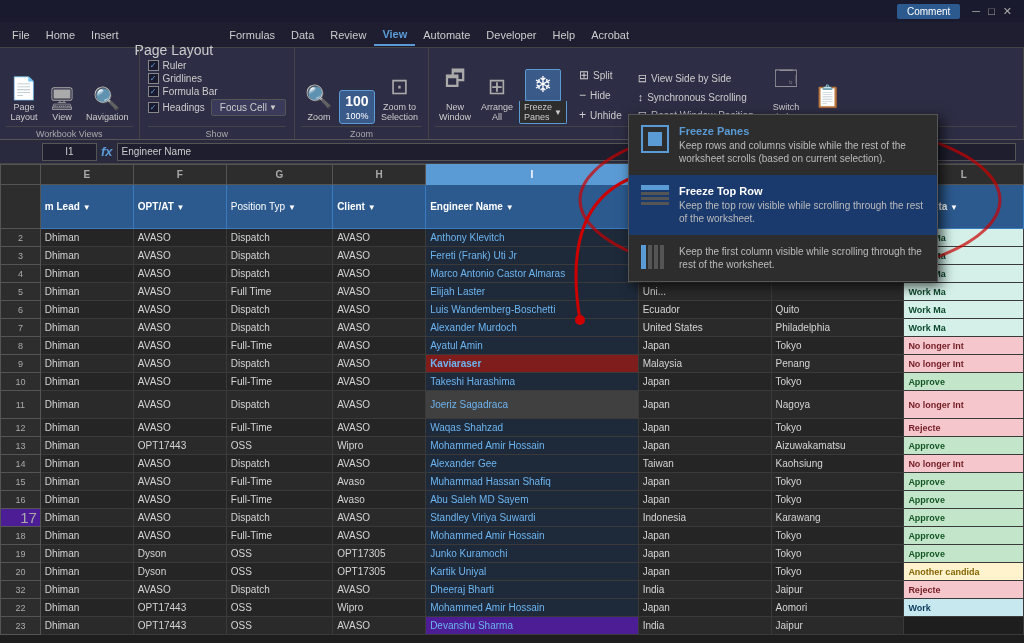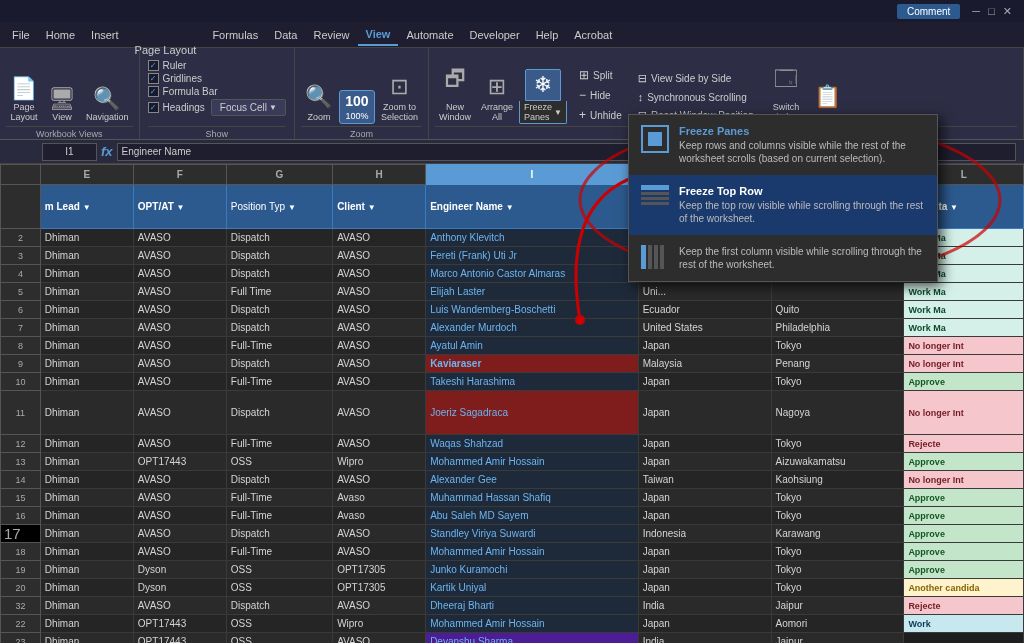--- a/index.html
+++ b/index.html
@@ -44,21 +44,21 @@
     <span style="background:#2c5a8f; color:white; padding:2px 10px; border-radius:2px; font-size:10px; cursor:pointer; margin-right:8px;">Comment</span>
     <span style="cursor:pointer; margin:0 4px; color:#aaa;">─</span>
     <span style="cursor:pointer; margin:0 4px; color:#aaa;">□</span>
     <span style="cursor:pointer; margin:0 4px; color:#aaa;">✕</span>
   </div>
 
   <div class="ribbon-tabs" style="height:26px; background:#1e1e30; border-bottom:1px solid #444;">
     <span style="padding:4px 8px; font-size:11px; color:#ccc; cursor:pointer;">File</span>
     <span style="padding:4px 8px; font-size:11px; color:#ccc; cursor:pointer;">Home</span>
     <span style="padding:4px 8px; font-size:11px; color:#ccc; cursor:pointer;">Insert</span>
-    <span style="padding:4px 8px; font-size:11px; color:#ccc; cursor:pointer;margin-top:30px;">Page Layout</span>
+    <span style="padding:4px 8px; font-size:14px; color:#ccc; cursor:pointer;margin-top:30px;">Page Layout</span>
     <span style="padding:4px 8px; font-size:11px; color:#ccc; cursor:pointer;">Formulas</span>
     <span style="padding:4px 8px; font-size:11px; color:#ccc; cursor:pointer;">Data</span>
     <span style="padding:4px 8px; font-size:11px; color:#ccc; cursor:pointer;">Review</span>
     <span style="padding:4px 8px; font-size:11px; color:#5b9bd5; cursor:pointer; border-bottom:2px solid #5b9bd5; font-weight:bold;">View</span>
     <span style="padding:4px 8px; font-size:11px; color:#ccc; cursor:pointer;">Automate</span>
     <span style="padding:4px 8px; font-size:11px; color:#ccc; cursor:pointer;">Developer</span>
     <span style="padding:4px 8px; font-size:11px; color:#ccc; cursor:pointer;">Help</span>
     <span style="padding:4px 8px; font-size:11px; color:#ccc; cursor:pointer;">Acrobat</span>
   </div>
 
@@ -322,21 +322,21 @@
             <td style="border: 1px solid rgb(58, 58, 58); padding: 1px 4px; white-space: nowrap; overflow: hidden; color: rgb(212, 212, 212); background: rgb(37, 37, 37);">Japan</td>
             <td style="border: 1px solid rgb(58, 58, 58); padding: 1px 4px; white-space: nowrap; overflow: hidden; color: rgb(212, 212, 212); background: rgb(37, 37, 37);">Tokyo</td>
             <td style="border: 1px solid rgb(58, 58, 58); padding: 1px 4px; white-space: nowrap; overflow: hidden; background: rgb(195, 230, 203); color: rgb(21, 87, 36); font-weight: bold; font-size: 9px;">Approve</td>
           </tr>
           <tr>
             <td style="background: rgb(45, 45, 45); color: rgb(170, 170, 170); text-align: center; font-size: 9px; border: 1px solid rgb(85, 85, 85); min-width: 30px;">11</td>
             <td style="border: 1px solid rgb(58, 58, 58); padding: 1px 4px; white-space: nowrap; overflow: hidden; color: rgb(212, 212, 212); background: rgb(42, 42, 42);">Dhiman</td>
             <td style="border: 1px solid rgb(58, 58, 58); padding: 1px 4px; white-space: nowrap; overflow: hidden; color: rgb(212, 212, 212); background: rgb(42, 42, 42);">AVASO</td>
             <td style="border: 1px solid rgb(58, 58, 58); padding: 1px 4px; white-space: nowrap; overflow: hidden; color: rgb(212, 212, 212); background: rgb(42, 42, 42);">Dispatch</td>
             <td style="border: 1px solid rgb(58, 58, 58); padding: 1px 4px; white-space: nowrap; overflow: hidden; color: rgb(212, 212, 212); background: rgb(42, 42, 42);">AVASO</td>
-            <td style="border: 1px solid rgb(58, 58, 58); padding: 16px 4px; white-space: nowrap; overflow: hidden; background: #7f1d1d; color: rgb(108, 180, 240);">Joeriz Sagadraca</td>
+            <td style="border: 1px solid rgb(58, 58, 58); padding: 8px 4px; white-space: nowrap; overflow: hidden; background: #404040; color: rgb(108, 180, 240);">Joeriz Sagadraca</td>
             <td style="border: 1px solid rgb(58, 58, 58); padding: 1px 4px; white-space: nowrap; overflow: hidden; color: rgb(212, 212, 212); background: rgb(42, 42, 42);">Japan</td>
             <td style="border: 1px solid rgb(58, 58, 58); padding: 1px 4px; white-space: nowrap; overflow: hidden; color: rgb(212, 212, 212); background: rgb(42, 42, 42);">Nagoya</td>
             <td style="border: 1px solid rgb(58, 58, 58); padding: 1px 4px; white-space: nowrap; overflow: hidden; background: rgb(245, 198, 203); color: rgb(114, 28, 36); font-weight: bold; font-size: 9px;">No longer Int</td>
           </tr>
           <tr>
             <td style="background: rgb(45, 45, 45); color: rgb(170, 170, 170); text-align: center; font-size: 9px; border: 1px solid rgb(85, 85, 85); min-width: 30px;">12</td>
             <td style="border: 1px solid rgb(58, 58, 58); padding: 1px 4px; white-space: nowrap; overflow: hidden; color: rgb(212, 212, 212); background: rgb(37, 37, 37);">Dhiman</td>
             <td style="border: 1px solid rgb(58, 58, 58); padding: 1px 4px; white-space: nowrap; overflow: hidden; color: rgb(212, 212, 212); background: rgb(37, 37, 37);">AVASO</td>
             <td style="border: 1px solid rgb(58, 58, 58); padding: 1px 4px; white-space: nowrap; overflow: hidden; color: rgb(212, 212, 212); background: rgb(37, 37, 37);">Full-Time</td>
             <td style="border: 1px solid rgb(58, 58, 58); padding: 1px 4px; white-space: nowrap; overflow: hidden; color: rgb(212, 212, 212); background: rgb(37, 37, 37);">AVASO</td>
@@ -383,21 +383,21 @@
             <td style="border: 1px solid rgb(58, 58, 58); padding: 1px 4px; white-space: nowrap; overflow: hidden; color: rgb(212, 212, 212); background: rgb(37, 37, 37);">Dhiman</td>
             <td style="border: 1px solid rgb(58, 58, 58); padding: 1px 4px; white-space: nowrap; overflow: hidden; color: rgb(212, 212, 212); background: rgb(37, 37, 37);">AVASO</td>
             <td style="border: 1px solid rgb(58, 58, 58); padding: 1px 4px; white-space: nowrap; overflow: hidden; color: rgb(212, 212, 212); background: rgb(37, 37, 37);">Full-Time</td>
             <td style="border: 1px solid rgb(58, 58, 58); padding: 1px 4px; white-space: nowrap; overflow: hidden; color: rgb(212, 212, 212); background: rgb(37, 37, 37);">Avaso</td>
             <td style="border: 1px solid rgb(58, 58, 58); padding: 1px 4px; white-space: nowrap; overflow: hidden; background: rgb(30, 42, 58); color: rgb(108, 180, 240);">Abu Saleh MD Sayem</td>
             <td style="border: 1px solid rgb(58, 58, 58); padding: 1px 4px; white-space: nowrap; overflow: hidden; color: rgb(212, 212, 212); background: rgb(37, 37, 37);">Japan</td>
             <td style="border: 1px solid rgb(58, 58, 58); padding: 1px 4px; white-space: nowrap; overflow: hidden; color: rgb(212, 212, 212); background: rgb(37, 37, 37);">Tokyo</td>
             <td style="border: 1px solid rgb(58, 58, 58); padding: 1px 4px; white-space: nowrap; overflow: hidden; background: rgb(195, 230, 203); color: rgb(21, 87, 36); font-weight: bold; font-size: 9px;">Approve</td>
           </tr>
           <tr>
-            <td style="background: #000000; color: rgb(170, 170, 170); text-align: left; font-size: 15px; border: 1px solid rgb(85, 85, 85); min-width: 30px;">17</td>
+            <td style="background: #4c1d95; color: rgb(170, 170, 170); text-align: right; font-size: 15px; border: 1px solid rgb(85, 85, 85); min-width: 30px;">17</td>
             <td style="border: 1px solid rgb(58, 58, 58); padding: 1px 4px; white-space: nowrap; overflow: hidden; color: rgb(212, 212, 212); background: rgb(42, 42, 42);">Dhiman</td>
             <td style="border: 1px solid rgb(58, 58, 58); padding: 1px 4px; white-space: nowrap; overflow: hidden; color: rgb(212, 212, 212); background: rgb(42, 42, 42);">AVASO</td>
             <td style="border: 1px solid rgb(58, 58, 58); padding: 1px 4px; white-space: nowrap; overflow: hidden; color: rgb(212, 212, 212); background: rgb(42, 42, 42);">Dispatch</td>
             <td style="border: 1px solid rgb(58, 58, 58); padding: 1px 4px; white-space: nowrap; overflow: hidden; color: rgb(212, 212, 212); background: rgb(42, 42, 42);">AVASO</td>
             <td style="border: 1px solid rgb(58, 58, 58); padding: 1px 4px; white-space: nowrap; overflow: hidden; background: rgb(30, 42, 58); color: rgb(108, 180, 240);">Standley Viriya Suwardi</td>
             <td style="border: 1px solid rgb(58, 58, 58); padding: 1px 4px; white-space: nowrap; overflow: hidden; color: rgb(212, 212, 212); background: rgb(42, 42, 42);">Indonesia</td>
             <td style="border: 1px solid rgb(58, 58, 58); padding: 1px 4px; white-space: nowrap; overflow: hidden; color: rgb(212, 212, 212); background: rgb(42, 42, 42);">Karawang</td>
             <td style="border: 1px solid rgb(58, 58, 58); padding: 1px 4px; white-space: nowrap; overflow: hidden; background: rgb(195, 230, 203); color: rgb(21, 87, 36); font-weight: bold; font-size: 9px;">Approve</td>
           </tr>
           <tr>

